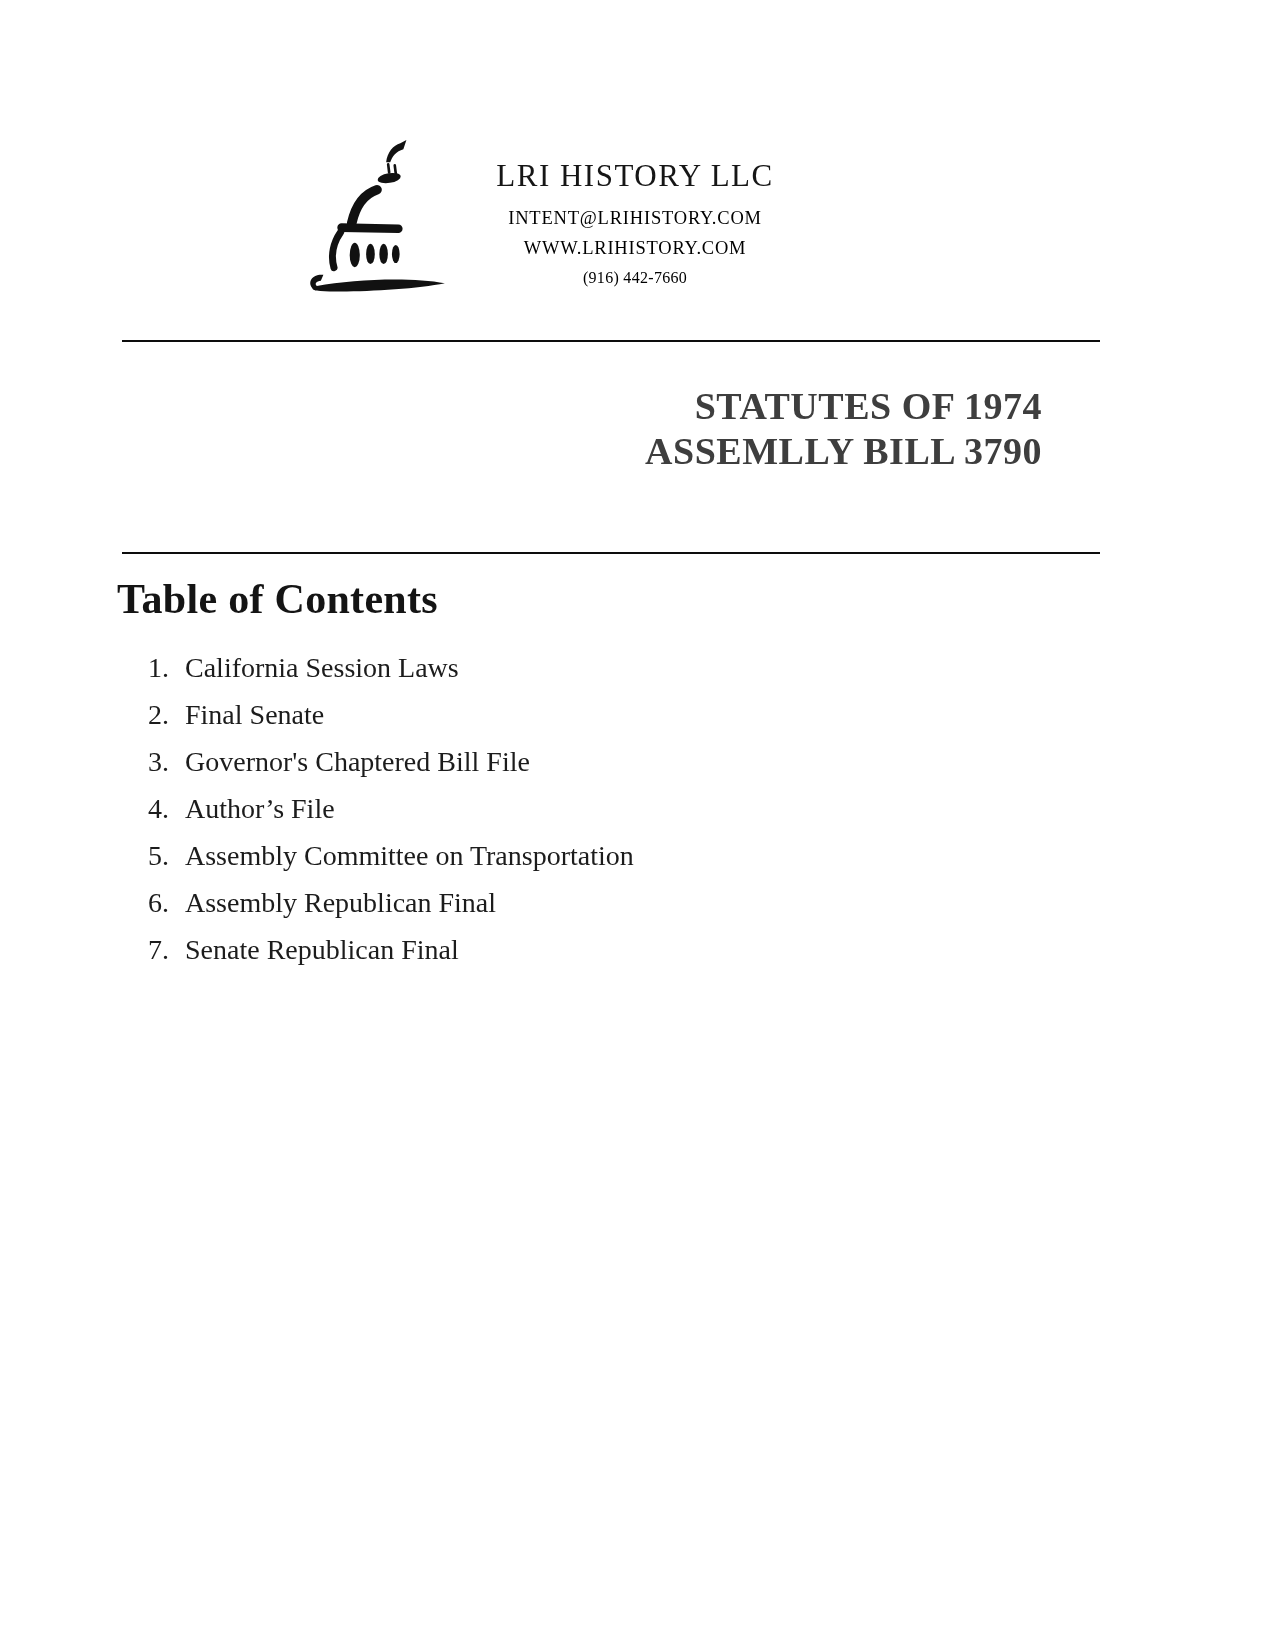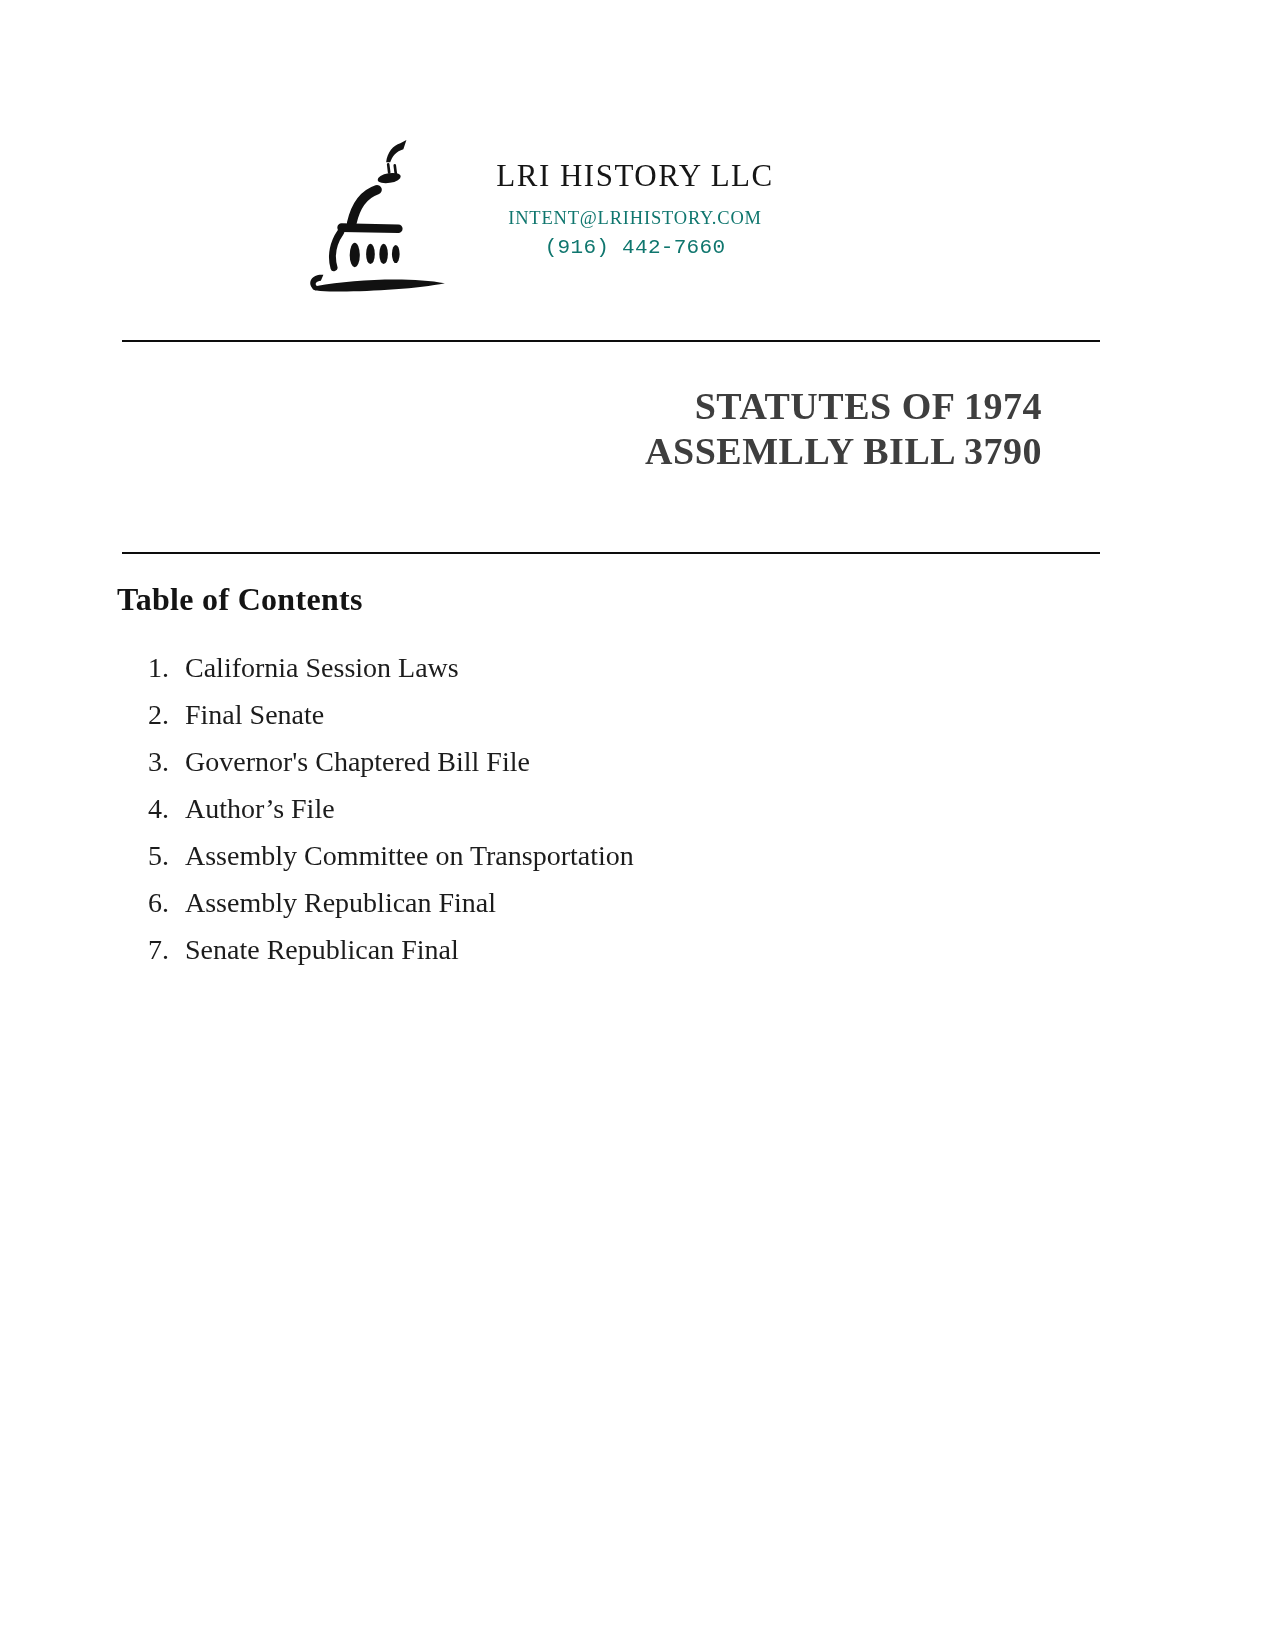--- a/index.html
+++ b/index.html
@@ -36,26 +36,26 @@
     font-size: 31px;
     line-height: 36px;
     letter-spacing: 1.5px;
     color: #161616;
     white-space: pre;
   }
   .contact-line {
     font-size: 18.5px;
     line-height: 24px;
     letter-spacing: 0.8px;
-    color: #0f766e;
+    color: #000000;
     margin-top: 6px;
     white-space: pre;
   }
   .contact-line.email { margin-top: 12px; }
-  .contact-line.phone { font-size: 21px; letter-spacing: 0.3px; font-family: Liberation Mono, monospace; }
+  .contact-line.phone { font-size: 16px; letter-spacing: 0.3px; }
 
   
   .rule {
     position: absolute;
     left: 122px;
     width: 978px;
     height: 0;
     border-top: 2px solid #0d0d0d;
   }
   .rule-1 { top: 340px; }
@@ -73,21 +73,21 @@
     letter-spacing: 0.5px;
     color: #3e3e3e;
   }
   .doc-info .doc-line { white-space: pre; }
 
   
   .toc-heading {
     position: absolute;
     left: 117px;
     top: 580px;
-    font-size: 32px;
+    font-size: 42px;
     line-height: 38px;
     font-weight: bold;
     letter-spacing: 0.3px;
     color: #141414;
   }
   .toc-list {
     position: absolute;
     left: 148px;
     top: 653px;
     width: 900px;
@@ -132,20 +132,21 @@
     <ellipse cx="96.5" cy="119.5" rx="3.8" ry="9" fill="#111111"></ellipse>
 
     <path d="M14 153 C9 147 14 139 25 140 L22.5 146 C18 146.5 16 149 18.5 151
              C55 144.5 112 142 145 148.5
              C113 155 48 158 22 156 C16.5 155.5 14.5 155 14 153 Z" fill="#111111"></path>
   </svg>
 
   <div class="letterhead">
     <div class="company-name">LRI HISTORY LLC</div>
     <div class="contact-line email">INTENT@LRIHISTORY.COM</div>
+    <div class="contact-line">WWW.LRIHISTORY.COM</div>
     <div class="contact-line phone">(916) 442-7660</div>
   </div>
 
   <div class="rule rule-1"></div>
   <div class="rule rule-2"></div>
 
   <div class="doc-info">
     <div class="doc-line">STATUTES OF 1974</div>
     <div class="doc-line">ASSEMLLY BILL 3790</div>
   </div>

